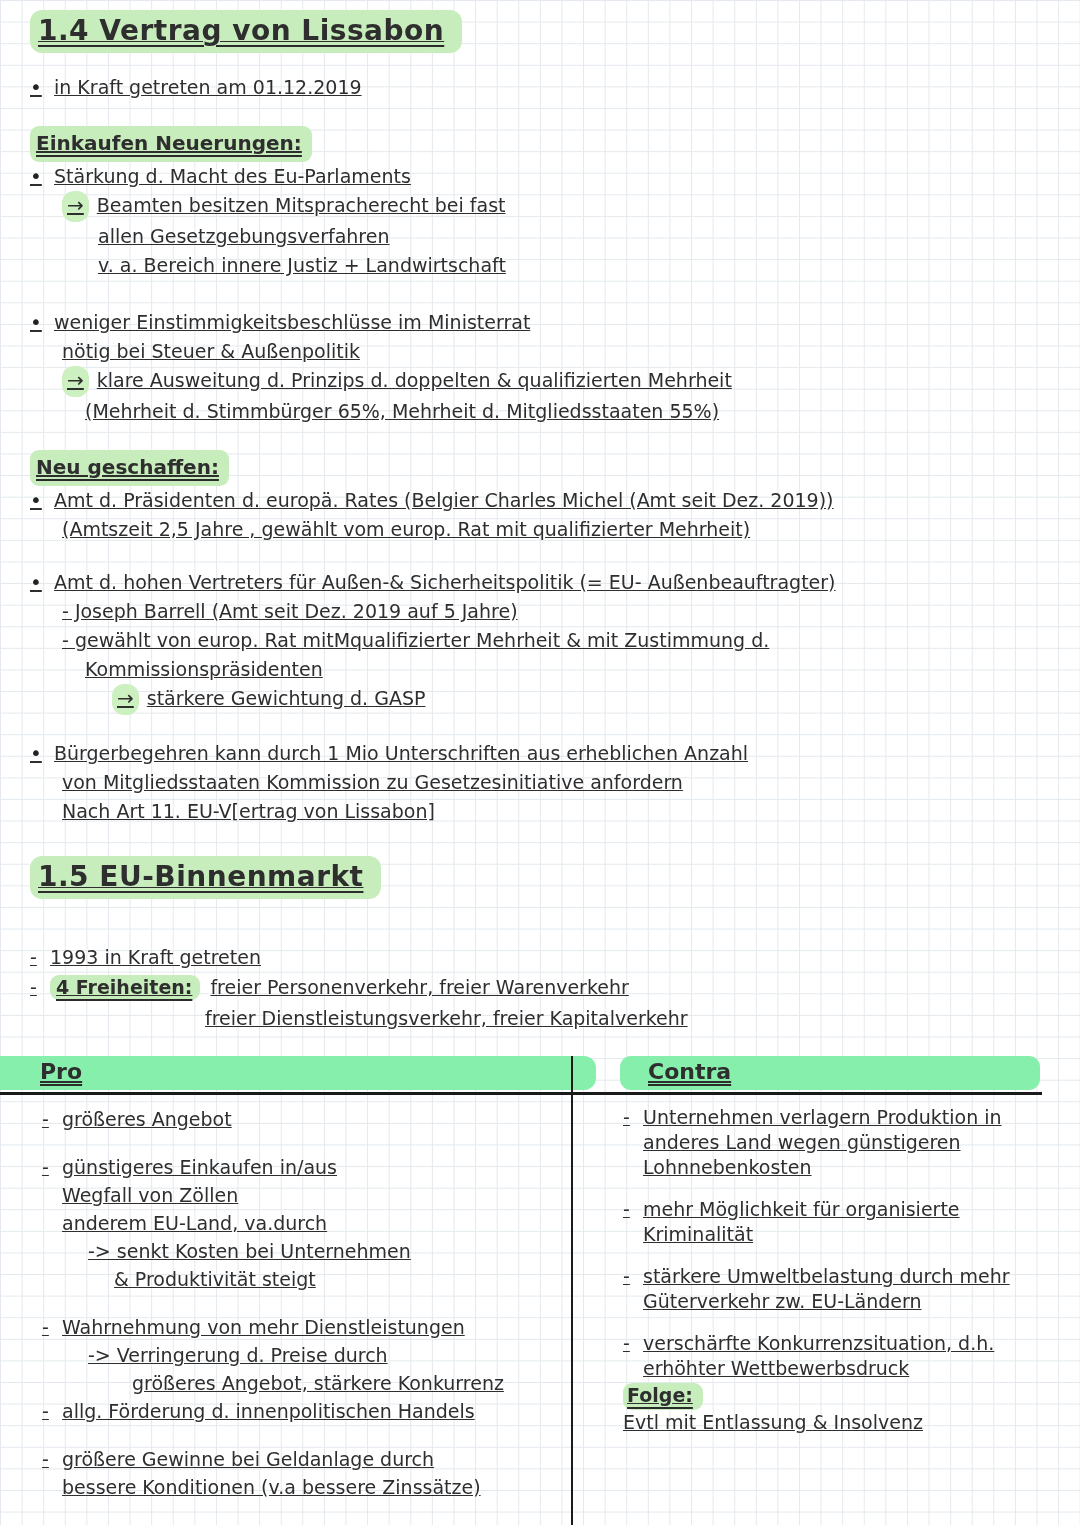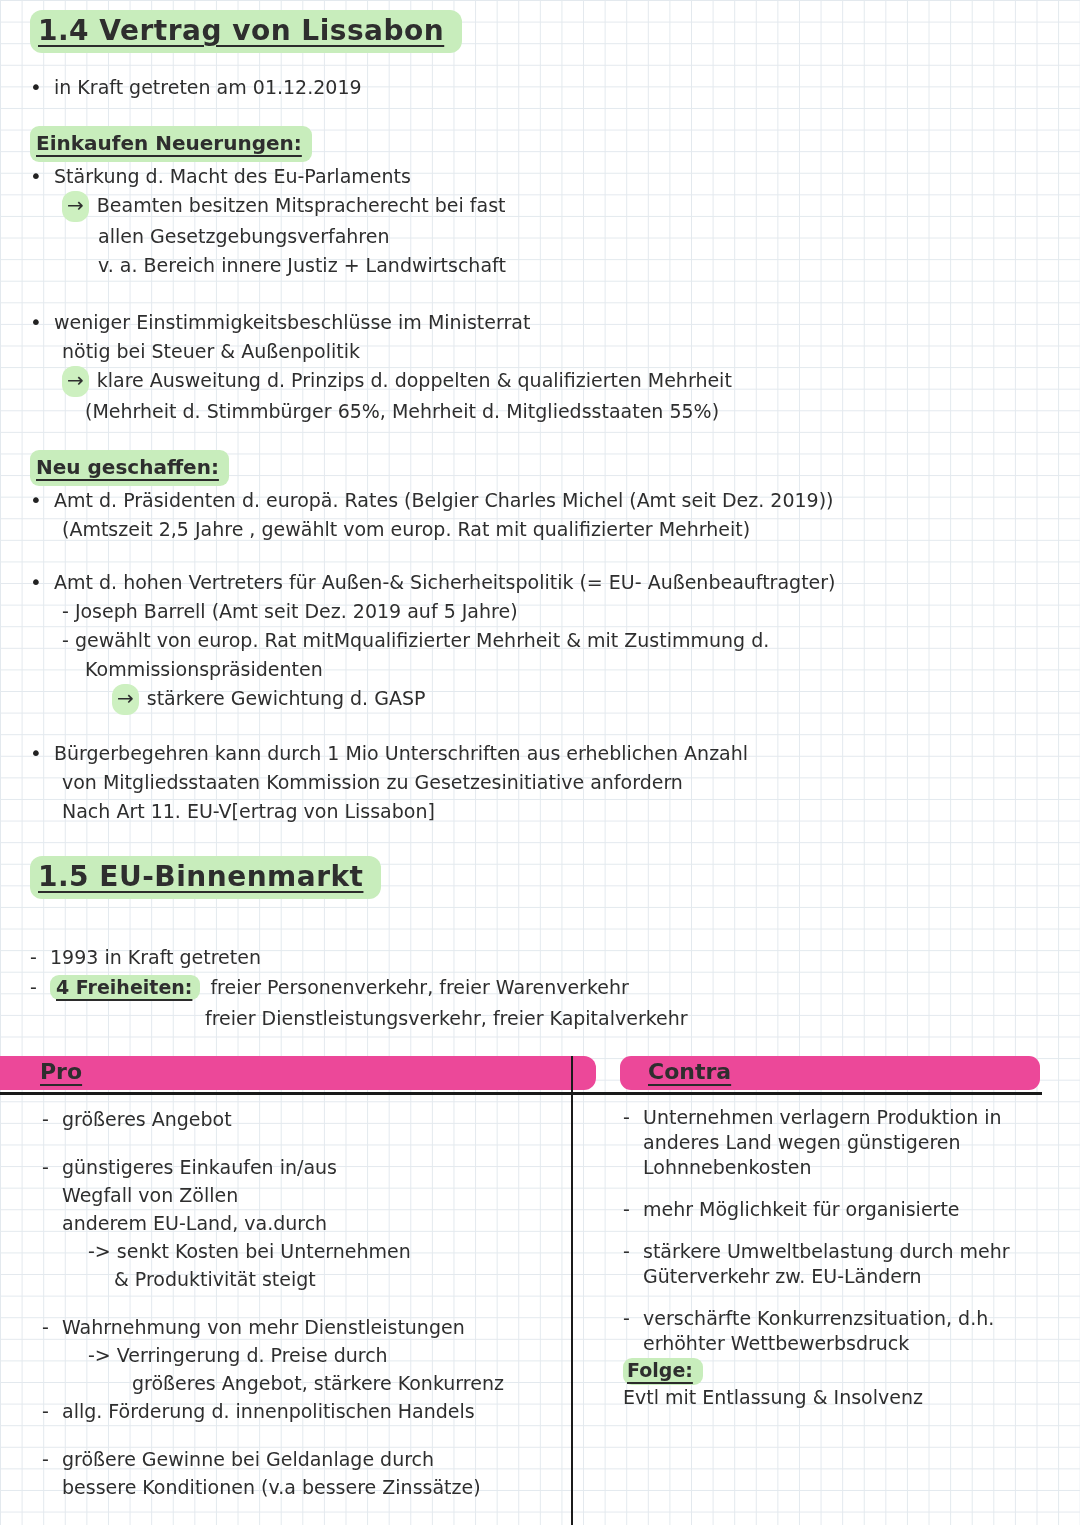--- a/index.html
+++ b/index.html
@@ -7,21 +7,21 @@
     width:1080px; height:1525px;
     background-color:#ffffff;
     background-image:
       linear-gradient(to right, #e3e9ee 1px, transparent 1px),
       linear-gradient(to bottom, #e3e9ee 1px, transparent 1px);
     background-size:21.6px 21.6px;
     font-family:"DejaVu Sans", sans-serif;
     color:#2e2e2e;
     overflow:hidden;
   }
-  .page { padding:14px 0 0 30px; }
+  .page { padding:14px 0 0 30px;text-decoration:underline; }
 
   .line { font-size:19px; line-height:29px; white-space:nowrap; display:flex; align-items:baseline; }
   .bullet { width:24px; flex:0 0 auto; font-size:20px; color:#222; }
   .dash { width:20px; flex:0 0 auto; }
 
   .hl { background:#c8edbc; border-radius:9px; padding:2px 12px 3px 8px; }
   .underline { text-decoration:underline; text-decoration-thickness:2.2px; text-underline-offset:5px; text-decoration-color:#2b2b2b; }
 
   .title-row { margin-bottom:26px; }
   .title-row .hl { font-size:28px; font-weight:bold; letter-spacing:0.5px; padding:4px 18px 6px 8px; border-radius:12px; }
@@ -44,21 +44,21 @@
   .sec2-title .hl { font-size:28px; font-weight:bold; letter-spacing:0.5px; padding:4px 18px 6px 8px; border-radius:12px; }
 
   .freiheit-label { margin-right:10px; }
   .freiheit-label .hl { padding:1px 8px 2px 6px; font-weight:bold; }
   .l3-indent { padding-left:175px; }
 
   
   .pcq-table { position:relative; margin-left:-30px; margin-top:22px; height:470px; width:1048px; }
   .divider { position:absolute; left:571px; top:0; bottom:-10px; width:2px; background:#1b1b1b; }
   .thead { display:flex; }
-  .thead-cell { background:#ec4899; font-weight:bold; font-size:22px; padding:3px 0 6px 0; }
+  .thead-cell { background:#86efac; font-weight:bold; font-size:22px; padding:3px 0 6px 0; }
   .thead-left { width:556px; border-radius:0 12px 12px 0; padding-left:40px; }
   .thead-right { flex:1; border-radius:11px; margin-left:24px; margin-right:8px; padding-left:28px; }
   .head-rule { height:3px; background:#1a1a1a; width:1042px; margin-top:2px; }
 
   .cols { display:flex; margin-top:10px; }
   .pro-col { width:571px; flex:0 0 auto; padding-left:42px; box-sizing:border-box; }
   .contra-col { flex:1; padding-left:52px; padding-right:8px; box-sizing:border-box; }
 
   .tline { font-size:19px; line-height:28px; white-space:nowrap; display:flex; align-items:baseline; }
   .contra-col .tline { line-height:25px; }
@@ -257,20 +257,23 @@
           <span>anderes Land wegen günstigeren</span>
         </div>
         <div class="tline cont">
           <span>Lohnnebenkosten</span>
         </div>
         <div class="tgap-c"></div>
         <div class="tline">
           <span class="dash">-</span>
           <span>mehr Möglichkeit für organisierte</span>
         </div>
+        <div class="tline cont">
+          <span>Kriminalität</span>
+        </div>
         <div class="tgap-c"></div>
         <div class="tline">
           <span class="dash">-</span>
           <span>stärkere Umweltbelastung durch mehr</span>
         </div>
         <div class="tline cont">
           <span>Güterverkehr zw. EU-Ländern</span>
         </div>
         <div class="tgap-c"></div>
         <div class="tline">

